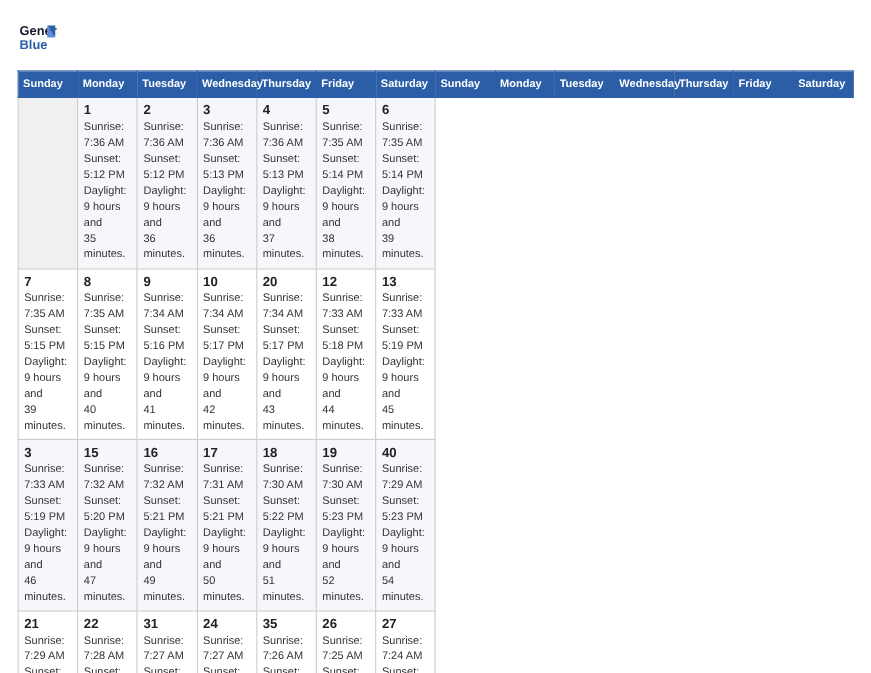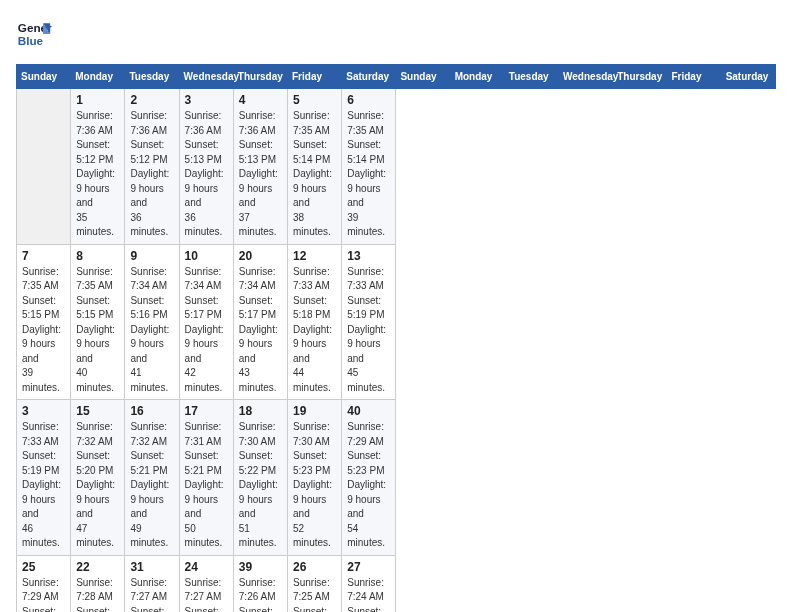--- a/index.html
+++ b/index.html
@@ -207,37 +207,37 @@
           <div class="day-number">19</div>
           <div class="day-info">Sunrise: 7:30 AM<br>Sunset: 5:23 PM<br>Daylight: 9 hours and<br> 52 minutes.</div>
         </td>
         <td>
           <div class="day-number">40</div>
           <div class="day-info">Sunrise: 7:29 AM<br>Sunset: 5:23 PM<br>Daylight: 9 hours and<br> 54 minutes.</div>
         </td>
       </tr>
       <tr>
         <td>
-          <div class="day-number">25</div>
+          <div class="day-number">21</div>
           <div class="day-info">Sunrise: 7:29 AM<br>Sunset: 5:24 PM<br>Daylight: 9 hours and<br> 55 minutes.</div>
         </td>
         <td>
           <div class="day-number">22</div>
           <div class="day-info">Sunrise: 7:28 AM<br>Sunset: 5:25 PM<br>Daylight: 9 hours and<br> 57 minutes.</div>
         </td>
         <td>
           <div class="day-number">31</div>
           <div class="day-info">Sunrise: 7:27 AM<br>Sunset: 5:26 PM<br>Daylight: 9 hours and<br> 58 minutes.</div>
         </td>
         <td>
           <div class="day-number">24</div>
           <div class="day-info">Sunrise: 7:27 AM<br>Sunset: 5:27 PM<br>Daylight: 10 hours and<br> 0 minutes.</div>
         </td>
         <td>
-          <div class="day-number">39</div>
+          <div class="day-number">35</div>
           <div class="day-info">Sunrise: 7:26 AM<br>Sunset: 5:27 PM<br>Daylight: 10 hours and<br> 1 minute.</div>
         </td>
         <td>
           <div class="day-number">26</div>
           <div class="day-info">Sunrise: 7:25 AM<br>Sunset: 5:28 PM<br>Daylight: 10 hours and<br> 3 minutes.</div>
         </td>
         <td>
           <div class="day-number">27</div>
           <div class="day-info">Sunrise: 7:24 AM<br>Sunset: 5:29 PM<br>Daylight: 10 hours and<br> 4 minutes.</div>
         </td>

